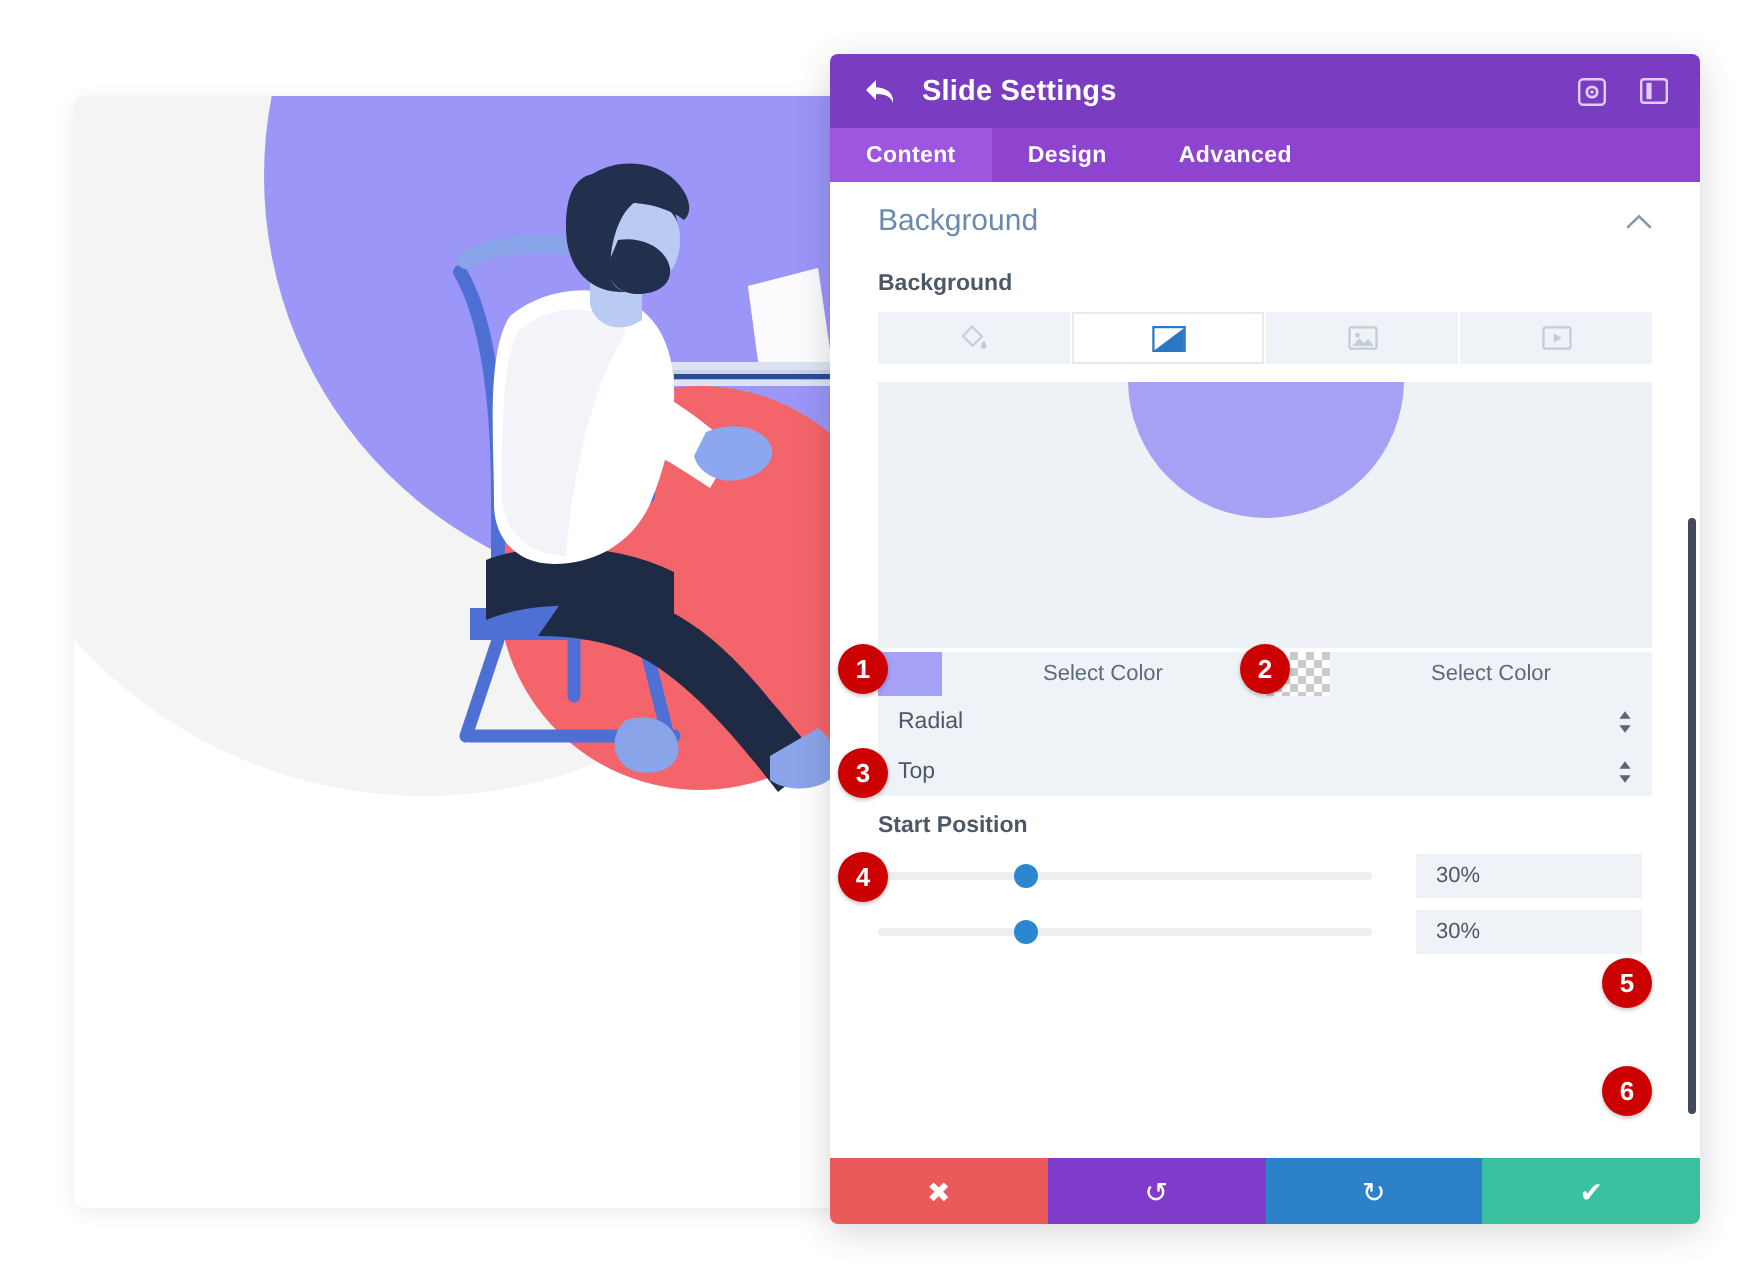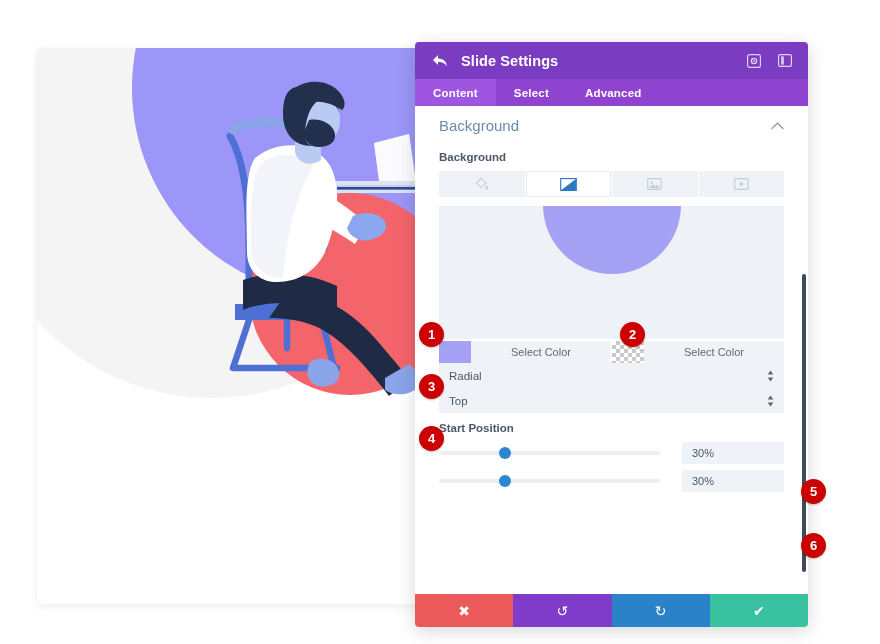--- a/index.html
+++ b/index.html
@@ -72,22 +72,22 @@
     left: 0;
     top: 0;
     width: 390px;
     height: 556px;
   }
 
   
   #settings-modal {
     position: absolute;
     left: 415px;
-    top: 42px;
-    width: 393px;
+    top: 27px;
+    width: 435px;
     height: 585px;
     background: #ffffff;
     border-radius: 4px;
     box-shadow: 0 4px 18px rgba(0,0,0,0.16);
     overflow: hidden;
     display: flex;
     flex-direction: column;
   }
 
   .modal-header {
@@ -447,21 +447,21 @@
           <svg width="14" height="13" viewBox="0 0 14 13">
             <rect x="0.6" y="0.6" width="12.8" height="11.8" rx="1.4" fill="none" stroke="#e2cdf5" stroke-width="1.2"></rect>
             <rect x="3.2" y="2.4" width="2.6" height="8.2" fill="#e2cdf5"></rect>
           </svg>
         </span>
       </span>
     </div>
 
     <div class="modal-tabs">
       <div class="tab active">Content</div>
-      <div class="tab">Select</div>
+      <div class="tab">Design</div>
       <div class="tab">Advanced</div>
     </div>
 
     <div class="modal-body">
 
       <div class="section-head">
         <span class="section-title">Background</span>
         <span class="chevron-up">
           <svg width="13" height="8" viewBox="0 0 13 8">
             <path d="M1 6.5 L6.5 1.2 L12 6.5" fill="none" stroke="#8d9aa9" stroke-width="1.3" stroke-linecap="round"></path>

